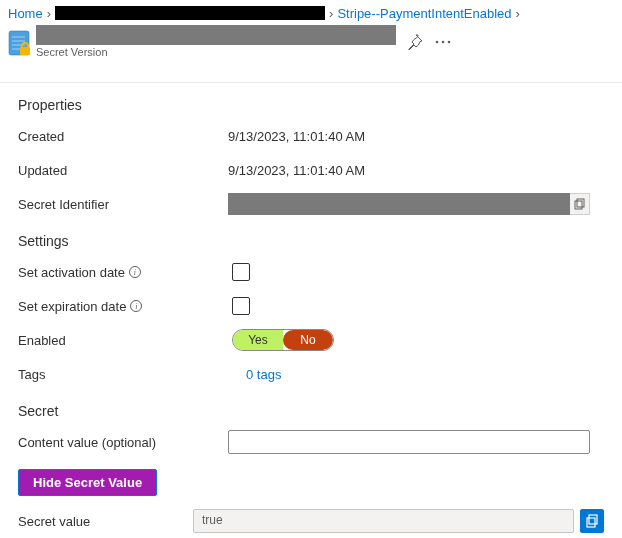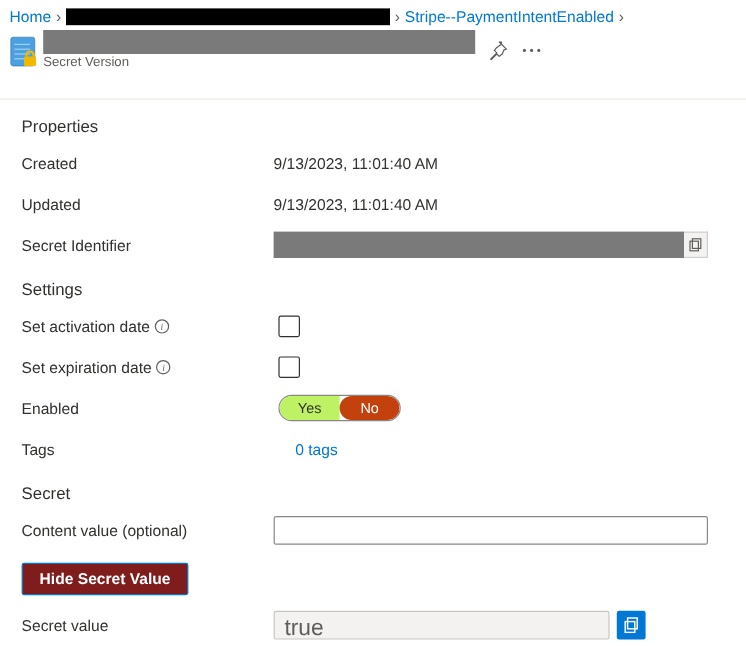--- a/index.html
+++ b/index.html
@@ -6,21 +6,20 @@
     body {
       margin: 0;
       font-family: "Segoe UI", -apple-system, BlinkMacSystemFont, sans-serif;
       font-size: 13px;
       color: #323130;
       background: #fff;
       width: 622px;
     }
     .breadcrumb {
       display: flex;
-      align-items: center;
       padding: 6px 8px 2px 8px;
       font-size: 13px;
       gap: 4px;
     }
     .breadcrumb a { color: #0078d4; text-decoration: none; }
     .breadcrumb .sep { color: #605e5c; }
     .breadcrumb .redact {
       display: inline-block;
       height: 14px;
       background: #000;
@@ -141,43 +140,43 @@
     .text-input {
       width: 362px;
       height: 24px;
       border: 1px solid #8a8886;
       border-radius: 2px;
       background: #fff;
       padding: 2px 6px;
       font-size: 13px;
     }
     .primary-btn {
-      background: #7f1d1d;
+      background: #a21caf;
       color: #fff;
       border: 1px solid #0078d4;
       padding: 5px 14px;
       font-size: 13px;
       border-radius: 2px;
       cursor: pointer;
       margin: 8px 0 10px 0;
       font-weight: 600;
     }
     .secret-val-row {
       display: flex;
       align-items: stretch;
       gap: 6px;
     }
     .secret-val {
-      width: 280px;
+      width: 381px;
       height: 24px;
       border: 1px solid #c8c6c4;
       background: #f3f2f1;
       color: #605e5c;
       padding: 3px 8px;
-      font-size: 19px;
+      font-size: 12px;
       border-radius: 2px;
     }
     .copy-btn {
       width: 24px; height: 24px;
       background: #0078d4;
       border-radius: 2px;
       display: flex; align-items: center; justify-content: center;
       cursor: pointer;
       color: #fff;
     }

